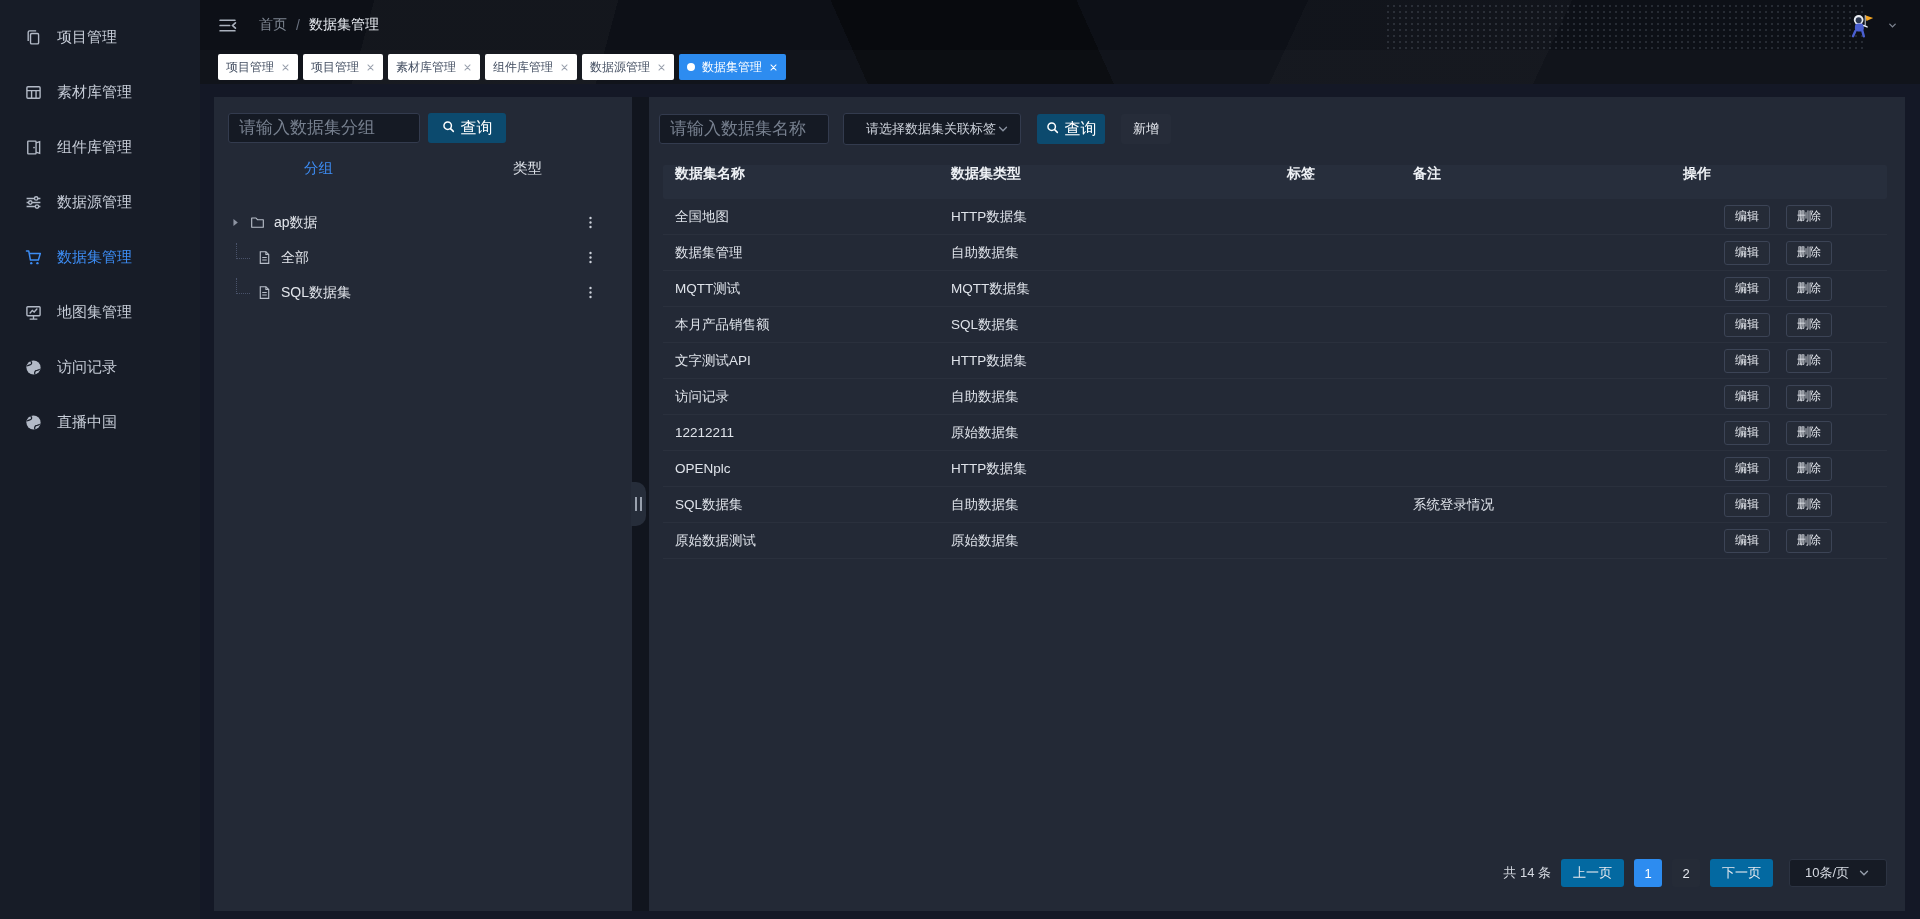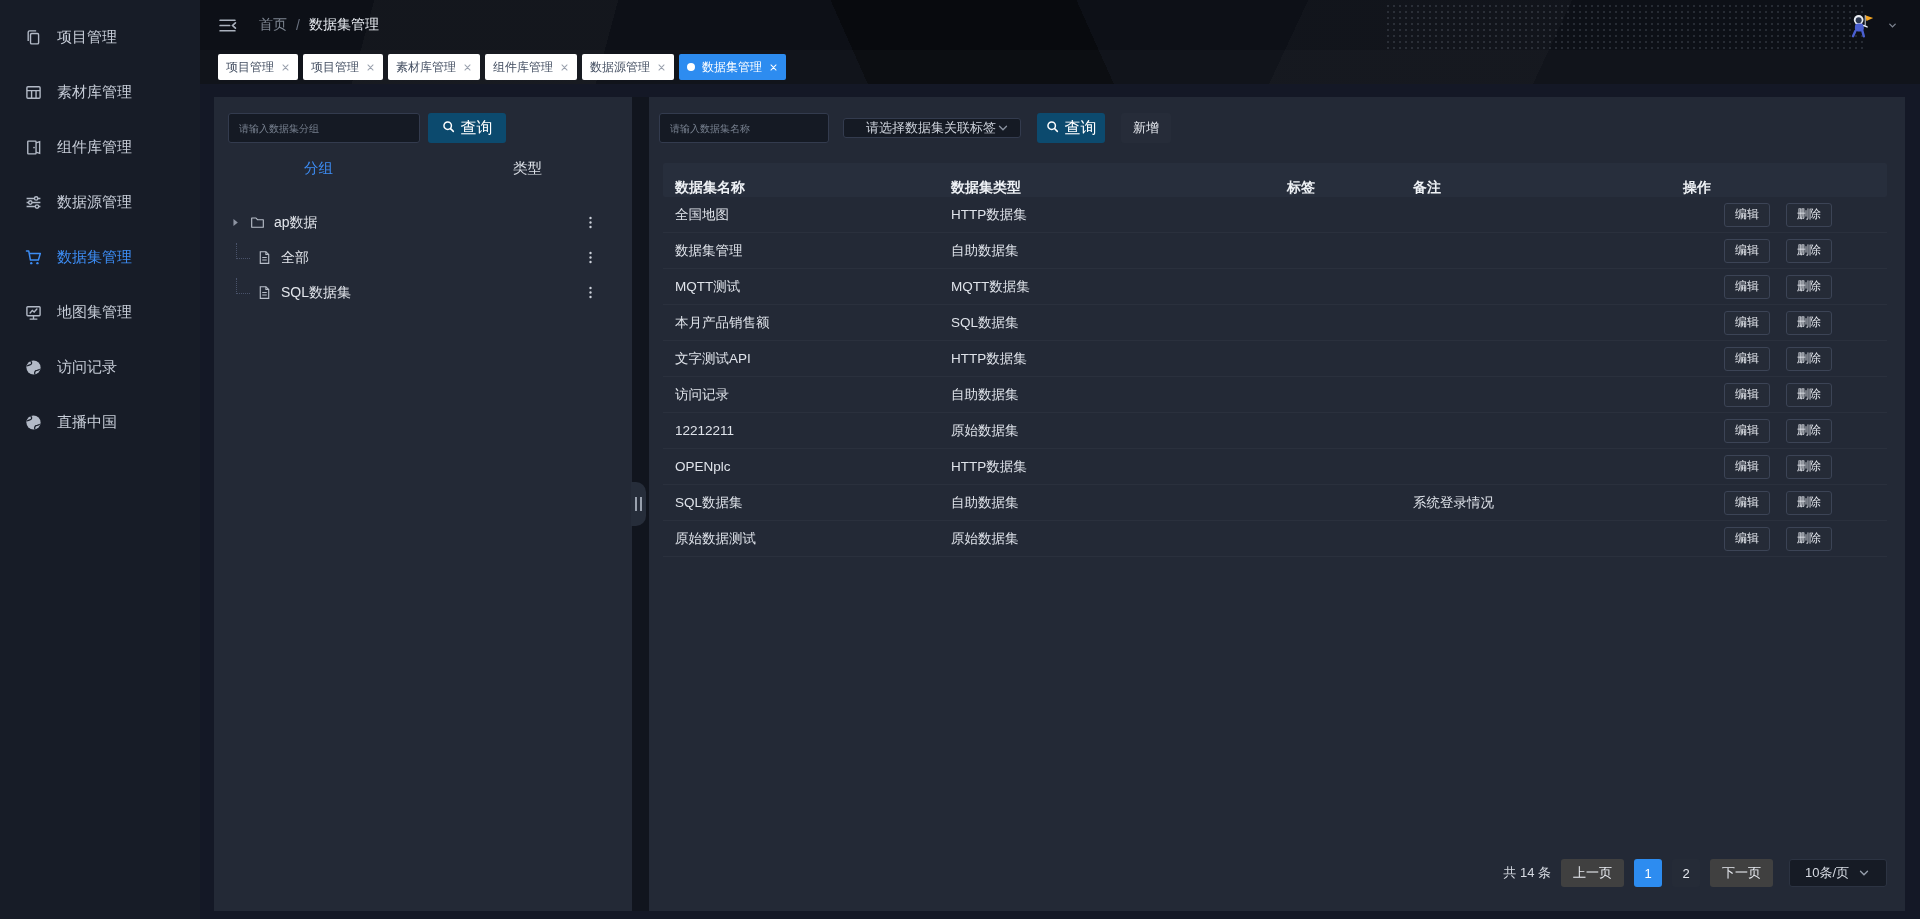--- a/index.html
+++ b/index.html
@@ -54,62 +54,62 @@
   
   .content { flex:1; min-height:0; background:#141826; display:flex; padding:13px 15px 8px 14px; }
   .left-panel { width:418px; flex-shrink:0; background:#232936; position:relative; display:flex; flex-direction:column; }
   .gutter { width:17px; flex-shrink:0; background:#11151e; position:relative; }
   .handle { position:absolute; left:-1px; top:50%; transform:translateY(-50%); width:15px; height:44px; background:#262d3a; border-radius:0 10px 10px 0; display:flex; align-items:center; justify-content:center; gap:3px; cursor:col-resize; }
   .handle i { width:2px; height:14px; background:#99a1ae; display:block; }
   .right-panel { flex:1; min-width:0; background:#232936; position:relative; display:flex; flex-direction:column; }
 
   
   .lp-controls { display:flex; align-items:center; padding:16px 10px 0 14px; }
-  .text-input { height:30px; background:#151a24; border:1px solid #333b4e; border-radius:3px; color:#dfe3ea; padding:0 10px; font-size:10px; outline:none; }
+  .text-input { height:30px; background:#151a24; border:1px solid #333b4e; border-radius:3px; color:#dfe3ea; padding:0 10px; font-size:17px; outline:none; }
   .text-input::placeholder { color:#77808f; }
   .lp-search-input { width:192px; }
   .btn-primary { height:30px; background:#0c4a6e; border:none; border-radius:3px; color:#fff; font-size:16px; display:inline-flex; align-items:center; justify-content:center; gap:6px; cursor:pointer; font-family:inherit; }
   .lp-search-btn { width:78px; margin-left:8px; }
   .lp-tabs { display:flex; margin-top:16px; }
   .lp-tab { flex:1; text-align:center; font-size:14.5px; color:#dde1e8; cursor:pointer; }
   .lp-tab.active { color:#3d8df5; }
   .tree { margin-top:27px; }
   .tree-row { height:35px; display:flex; align-items:center; padding:0 34px 0 16px; cursor:pointer; }
   .tree-guide { width:14px; height:16px; border-left:1px dotted #49526a; border-bottom:1px dotted #49526a; transform:translateY(-7px); margin-left:6px; flex-shrink:0; }
   .tree-caret { display:none; width:20px; color:#8d94a2; flex-shrink:0; align-items:center; }
   .tree-row.has-caret .tree-caret { display:flex; }
   .tree-icon { display:flex; align-items:center; color:#b9bfca; margin-left:7px; flex-shrink:0; }
   .tree-row.has-caret .tree-icon { margin-left:0; }
   .tree-label { margin-left:9px; font-size:14px; color:#e2e5eb; }
   .tree-more { margin-left:auto; display:flex; color:#ccd1da; cursor:pointer; }
 
   
   .rp-controls { display:flex; align-items:center; padding:16px 18px 0 10px; }
   .rp-search-input { width:170px; }
-  .select { height:20px; width:178px; background:#151a24; border:1px solid #333b4e; border-radius:3px; color:#ced3dc; display:flex; align-items:center; padding:0 10px 0 22px; font-size:13px; margin-left:14px; cursor:pointer; }
+  .select { height:32px; width:178px; background:#151a24; border:1px solid #333b4e; border-radius:3px; color:#ced3dc; display:flex; align-items:center; padding:0 10px 0 22px; font-size:13px; margin-left:14px; cursor:pointer; }
   .select .chev { margin-left:auto; color:#8b93a1; display:flex; }
   .rp-search-btn { width:68px; margin-left:16px; }
   .btn-dark { height:30px; background:#262c39; border:1px solid #39415200; border-radius:3px; color:#e8ebf1; font-size:13px; padding:0 11px; cursor:pointer; font-family:inherit; }
   .rp-add-btn { margin-left:16px; }
 
   .table { margin:20px 18px 0 14px; }
-  .tbl-header { height:34px; background:#272e3c; display:flex; align-items:flex-end; border-radius:2px; font-weight:bold; font-size:14px; color:#eef1f5; }
+  .tbl-header { height:34px; background:#272e3c; display:flex; align-items:flex-start; border-radius:2px; font-weight:bold; font-size:14px; color:#eef1f5; }
   .tbl-row { height:36px; display:flex; align-items:center; font-size:13.5px; color:#dfe3ea; border-bottom:1px solid rgba(255,255,255,0.035); }
   .cell { padding-left:12px; overflow:hidden; white-space:nowrap; }
   .col-name { width:276px; flex-shrink:0; }
   .col-type { width:336px; flex-shrink:0; }
   .col-tag { width:126px; flex-shrink:0; }
   .col-remark { width:268px; flex-shrink:0; }
   .col-action { flex:1; display:flex; align-items:center; justify-content:center; gap:16px; padding-left:0; }
   .tbl-header .col-action { justify-content:flex-start; padding-left:14px; }
   .mini-btn { height:24px; padding:0 10px; font-size:12px; background:#252b37; border:1px solid #3c4456; border-radius:3px; color:#e6e9ef; cursor:pointer; font-family:inherit; }
 
   .pagination { position:absolute; right:18px; bottom:24px; display:flex; align-items:center; gap:10px; font-size:13px; color:#d6dae2; }
   .pg-total { margin-right:0; }
-  .pg-btn { height:28px; padding:0 12px; background:#404040; border:none; border-radius:3px; color:#e6e9ef; font-size:13px; cursor:pointer; font-family:inherit; }
+  .pg-btn { height:28px; padding:0 12px; background:#0369a1; border:none; border-radius:3px; color:#e6e9ef; font-size:13px; cursor:pointer; font-family:inherit; }
   .pg-pages { display:flex; gap:10px; }
   .pg-num { width:28px; height:28px; background:#252b37; border:none; border-radius:3px; color:#e6e9ef; font-size:13px; cursor:pointer; font-family:inherit; }
   .pg-num.active { background:#2d8cf0; color:#fff; }
   .pg-size { height:28px; width:98px; margin-left:6px; background:#161b25; border:1px solid #2c3342; border-radius:3px; display:flex; align-items:center; justify-content:center; gap:8px; cursor:pointer; }
   .pg-size .chev { display:flex; color:#98a0ad; }
 </style>
 </head>
 <body>
 
 <div class="app">

